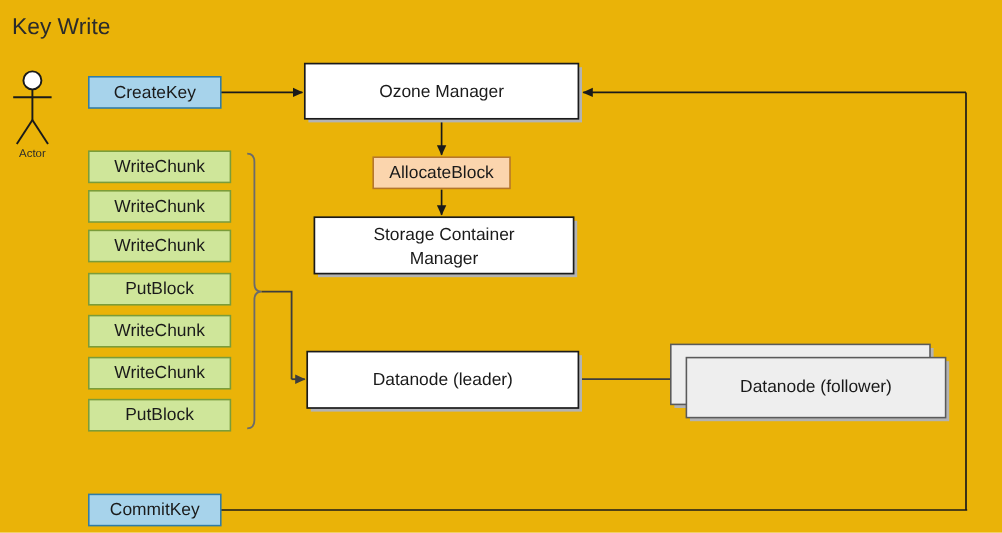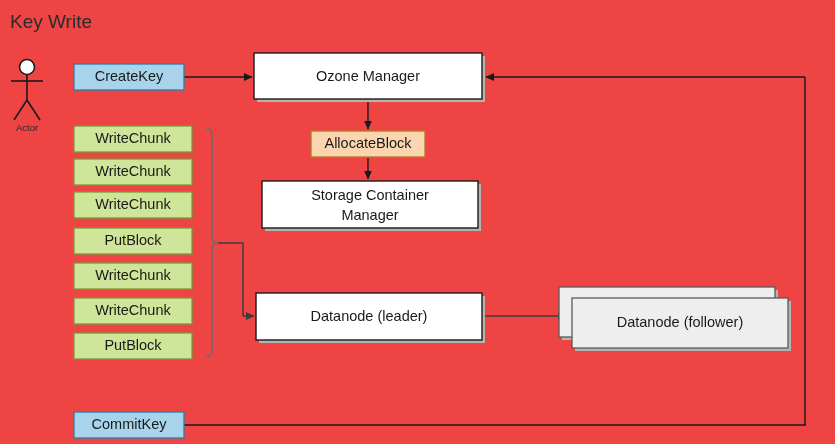--- a/index.html
+++ b/index.html
@@ -1,18 +1,18 @@
 <!DOCTYPE html>
 <html><head>
 <meta charset="utf-8">
 <style>
   html,body{margin:0;padding:0;background:#ffffff;}
   body{width:835px;height:444px;overflow:hidden;
        font-family:"Liberation Sans","DejaVu Sans",sans-serif;}
-  #stage{position:relative;width:835px;height:444px;background:#ef4444;}
+  #stage{position:relative;width:835px;height:444px;background:#eab308;}
   svg{position:absolute;left:0;top:0;width:835px;height:444px;}
   .boxtext{font-family:"Liberation Sans","DejaVu Sans",sans-serif;
            font-size:14.5px;fill:#1a1a1a;text-anchor:middle;
            dominant-baseline:middle;}
   .title{font-family:"Liberation Sans","DejaVu Sans",sans-serif;
          font-size:19px;fill:#2b2b2b;}
   .actorlbl{font-family:"Liberation Sans","DejaVu Sans",sans-serif;
             font-size:9.5px;fill:#2b2b2b;text-anchor:middle;}
   .shadow{fill:#b3b3b3;}
 </style>

